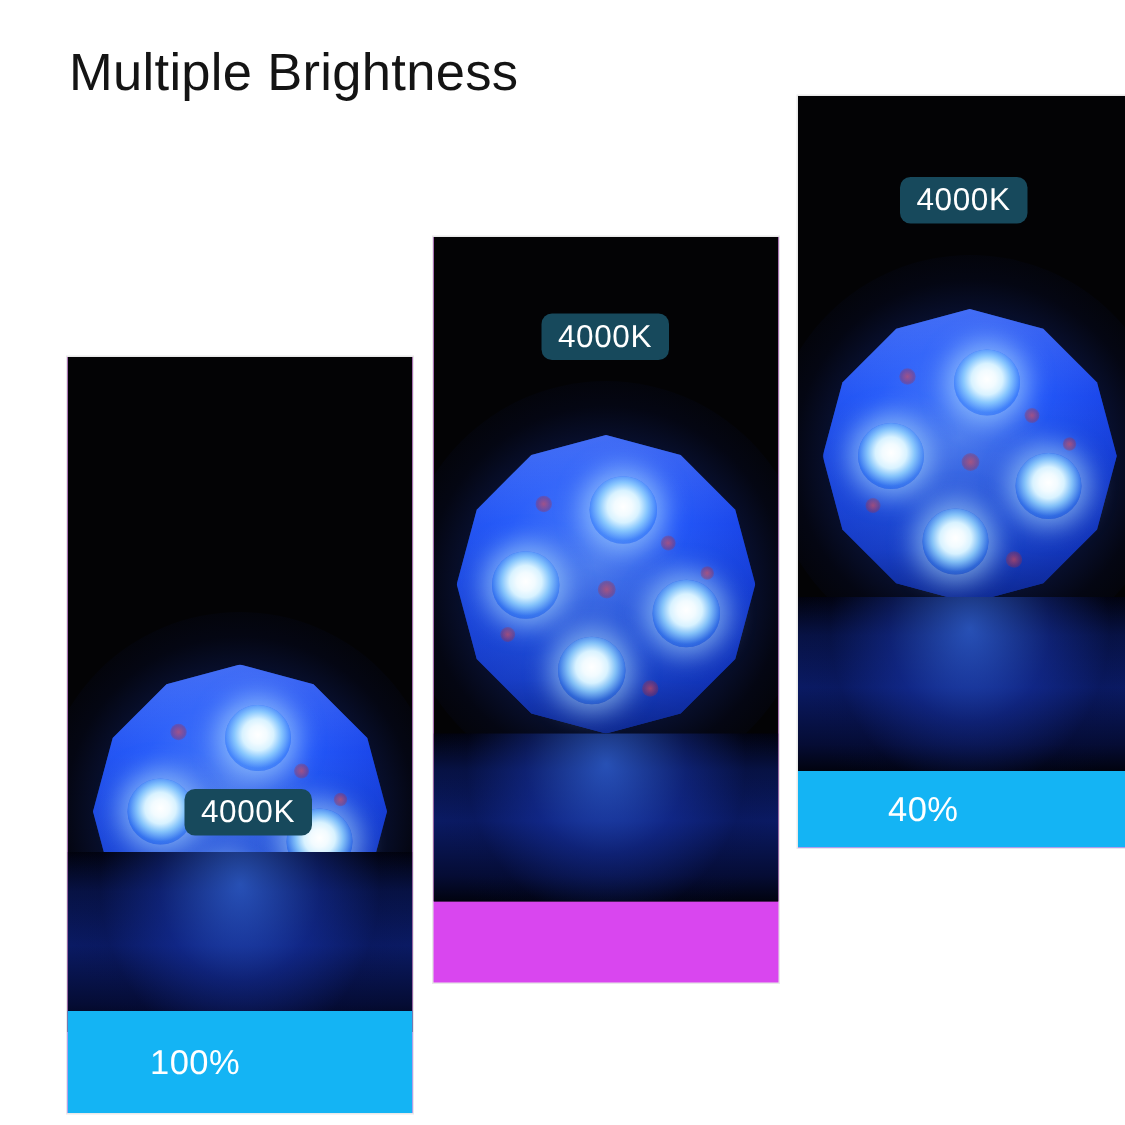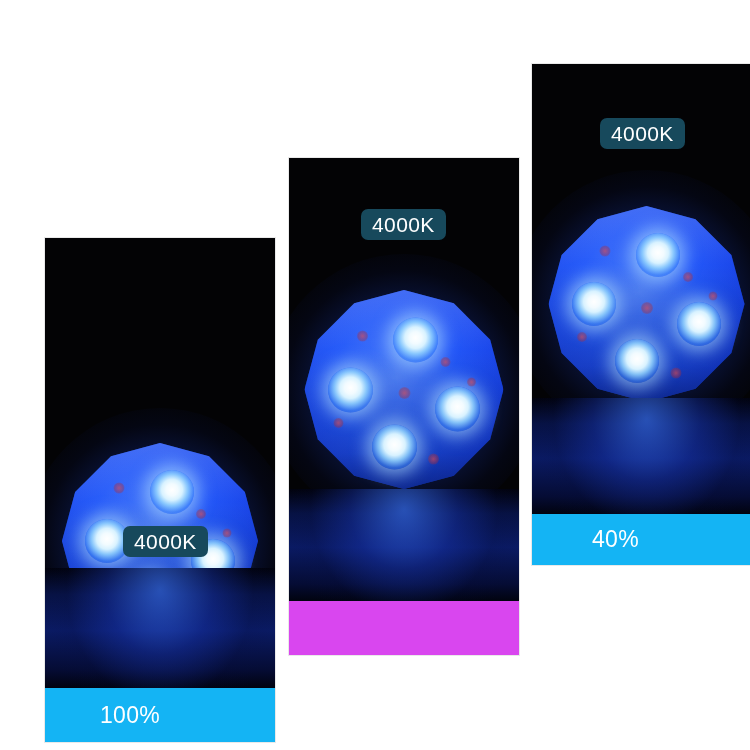--- a/index.html
+++ b/index.html
@@ -168,28 +168,29 @@
     left: 0; right: 0; bottom: 0;
     background: #14b4f4;
     color: #ffffff;
     font-family: "Liberation Sans", sans-serif;
     font-size: 23px;
     font-weight: 400;
     letter-spacing: 0.3px;
     display: flex;
     align-items: center;
   }
-  #panel-1 .footer { height: 54px; padding-left: 55px; }
+  #panel-1 .footer { height: 68px; padding-left: 55px; }
   #panel-2 .footer { height: 54px; padding-left: 58px; }
   #panel-3 .footer { height: 51px; padding-left: 60px; }
 </style>
 </head>
 <body>
 
 <div id="heading">
+  <div class="headline">Multiple Brightness</div>
 </div>
 
 <div class="panel" id="panel-1">
   <div class="photo">
     <div class="halo" style="width: 266px; height: 266px; top: 170px;"></div>
     <div class="disc-wrap" style="width: 196px; height: 196px; top: 205px;">
       <div class="disc"></div>
       <div class="disc-rim"></div>
     <div class="led" style="left: 56%; top: 25%; width: 44px; height: 44px;"></div>
         <div class="led" style="left: 23%; top: 50%; width: 44px; height: 44px;"></div>

